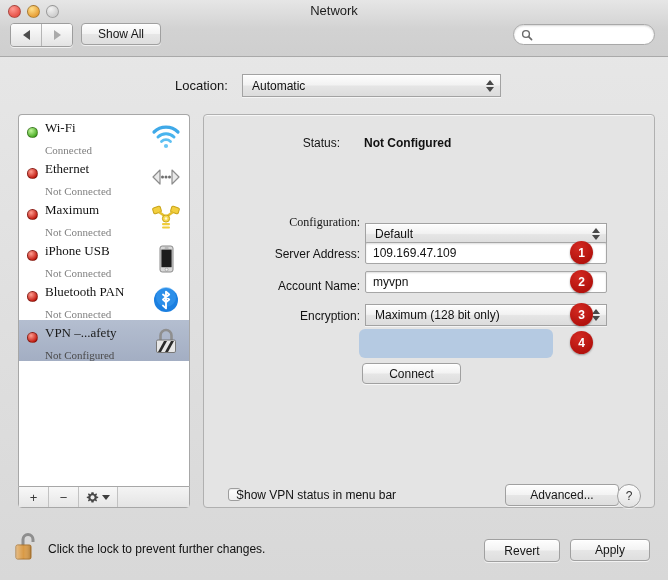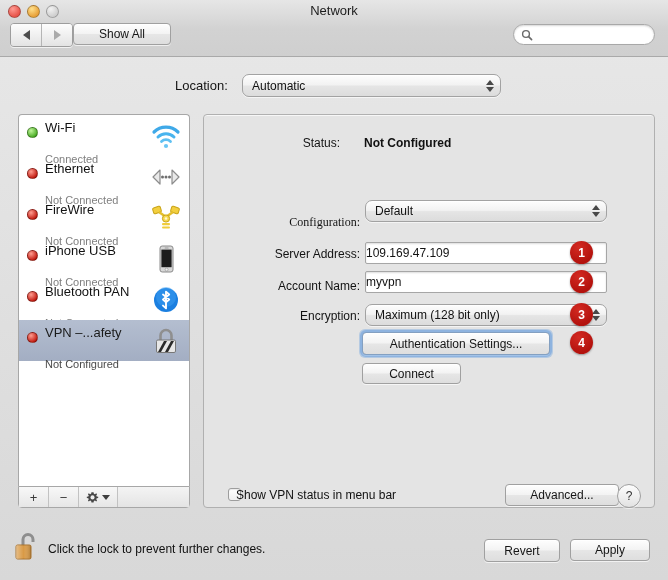--- a/index.html
+++ b/index.html
@@ -54,21 +54,21 @@
   .btn {
     box-sizing: border-box;
     border: 1px solid #a0a0a0; border-radius: 4px;
     background: linear-gradient(to bottom, #fefefe 0%, #f3f3f3 48%, #e6e6e6 52%, #dedede 100%);
     box-shadow: 0 1px 0 rgba(255,255,255,.65), inset 0 1px 0 rgba(255,255,255,.85);
     font-size: 12px; color: #161616;
     display: flex; align-items: center; justify-content: center;
     text-align: center;
   }
   .showall {
-    position: absolute; left: 73px; top: 23px; width: 98px; height: 22px;
+    position: absolute; left: 81px; top: 23px; width: 80px; height: 22px;
   }
   .searchfield {
     position: absolute; left: 513px; top: 24px; width: 142px; height: 21px;
     box-sizing: border-box;
     border: 1px solid #a8a8a8; border-radius: 11px;
     background: #fff;
     box-shadow: inset 0 1px 2px rgba(0,0,0,.16);
   }
   .search-icon {
     position: absolute; left: 7px; top: 4px; width: 12px; height: 12px;
@@ -78,21 +78,21 @@
     border: 0; outline: none; background: transparent; font-size: 11px;
     font-family: "Liberation Sans", sans-serif;
   }
 
   
   .loc-label {
     position: absolute; left: 175px; top: 78px; font-size: 13px; color: #141414;
   }
   .popup {
     box-sizing: border-box;
-    border: 1px solid #a2a2a2; border-radius: 7px;
+    border: 1px solid #a2a2a2; border-radius: 0;
     background: linear-gradient(to bottom, #fdfdfd 0%, #f2f2f2 47%, #e5e5e5 53%, #dcdcdc 100%);
     box-shadow: 0 1px 0 rgba(255,255,255,.6), inset 0 1px 0 rgba(255,255,255,.9);
     font-size: 12px; color: #111;
     display: flex; align-items: center;
   }
   .popup .pv { padding-left: 9px; }
   .stepper {
     position: absolute; right: 6px; top: 50%; transform: translateY(-50%);
     display: flex; flex-direction: column; align-items: center; gap: 2px;
   }
@@ -106,30 +106,31 @@
     box-sizing: border-box;
     background: #fff;
     border: 1px solid #a7a7a7;
     border-bottom: none;
     border-radius: 4px 4px 0 0;
     overflow: hidden;
   }
   .svc {
     position: relative; height: 41px; box-sizing: border-box;
     padding: 4px 4px 0 10px;
+    font-family: Liberation Serif, serif;
   }
   .svc.selected { background: linear-gradient(to bottom, #b4bed0, #a3aec3); }
   .svc .dot {
     position: absolute; left: 8px; top: 12px; width: 11px; height: 11px; border-radius: 50%;
     border: 1px solid rgba(0,0,0,.3); box-sizing: border-box;
   }
   .dot.green { background: radial-gradient(circle at 34% 30%, #c0f59a, #49ac24 75%); }
   .dot.red { background: radial-gradient(circle at 34% 30%, #ff9c8f, #c21b11 75%); }
   .svc .name { position: absolute; left: 26px; top: 5px; font-size: 13px; color: #111; }
-  .svc .state { position: absolute; left: 26px; top: 38px; font-size: 11px; color: #808080; }
+  .svc .state { position: absolute; left: 26px; top: 29px; font-size: 11px; color: #808080; }
   .svc.selected .name { color: #1a1a1a; }
   .svc.selected .state { color: #4a4a4a; }
   .svc .svc-icon { position: absolute; right: 8px; top: 6px; width: 30px; height: 30px; }
 
   .sidebar-footer {
     position: absolute; left: 18px; top: 486px; width: 172px; height: 22px;
     box-sizing: border-box;
     border: 1px solid #a7a7a7;
     border-radius: 0 0 4px 4px;
     background: linear-gradient(to bottom, #f6f6f6, #e3e3e3);
@@ -157,31 +158,32 @@
     position: absolute; text-align: right; font-size: 12px; color: #131313;
   }
   .status-label { left: 260px; top: 136px; width: 80px; }
   .status-value { position: absolute; left: 364px; top: 136px; font-size: 12px; font-weight: bold; color: #111; }
 
   .cfg-label { left: 245px; top: 215px; width: 115px; font-family: Liberation Serif, serif; }
   .srv-label { left: 245px; top: 247px; width: 115px; }
   .acct-label { left: 245px; top: 279px; width: 115px; }
   .enc-label { left: 245px; top: 309px; width: 115px; }
 
-  .config-popup { position: absolute; left: 365px; top: 200px; width: 242px; height: 22px; }
+  .config-popup { position: absolute; left: 365px; top: 223px; width: 242px; height: 22px; }
   .encryption-popup { position: absolute; left: 365px; top: 304px; width: 242px; height: 22px; }
 
   .textfield {
     position: absolute;
     box-sizing: border-box;
     background: #fff;
     border: 1px solid #a6a6a6;
     border-radius: 2px;
     box-shadow: inset 0 1px 2px rgba(0,0,0,.14);
     font-size: 12px; color: #111;
+    padding-left: 7px;
     display: flex; align-items: center;
   }
   .server-field { left: 365px; top: 242px; width: 242px; height: 22px; }
   .account-field { left: 365px; top: 271px; width: 242px; height: 22px; }
 
   .auth-btn {
     position: absolute; left: 362px; top: 332px; width: 188px; height: 23px;
     outline: 3px solid rgba(110,160,220,.55);
     outline-offset: -1px;
   }
@@ -295,21 +297,21 @@
         <path d="M9 8 L2 15 L9 22 L9 17 L9 13 Z" fill="#e9e9e9" stroke="#8c8c8c" stroke-width="1.2" stroke-linejoin="round"></path>
         <path d="M21 8 L28 15 L21 22 L21 17 L21 13 Z" fill="#e9e9e9" stroke="#8c8c8c" stroke-width="1.2" stroke-linejoin="round"></path>
         <circle cx="11.5" cy="15" r="1.5" fill="#6e6e6e"></circle>
         <circle cx="15" cy="15" r="1.5" fill="#6e6e6e"></circle>
         <circle cx="18.5" cy="15" r="1.5" fill="#6e6e6e"></circle>
       </svg>
     </div>
 
     <div class="svc">
       <span class="dot red"></span>
-      <span class="name">FireWire</span>
+      <span class="name">Maximum</span>
       <span class="state">Not Connected</span>
       <svg class="svc-icon" viewBox="0 0 30 30">
         <rect x="2" y="4" width="8" height="6" rx="1.4" fill="#f3cf3f" stroke="#c9a417" stroke-width="1" transform="rotate(-18 6 7)"></rect>
         <rect x="20" y="4" width="8" height="6" rx="1.4" fill="#f3cf3f" stroke="#c9a417" stroke-width="1" transform="rotate(18 24 7)"></rect>
         <line x1="8" y1="9" x2="15" y2="14" stroke="#e4bf2c" stroke-width="2.6"></line>
         <line x1="22" y1="9" x2="15" y2="14" stroke="#e4bf2c" stroke-width="2.6"></line>
         <circle cx="15" cy="15.5" r="3.6" fill="#f7d94f" stroke="#c9a417" stroke-width="1"></circle>
         <circle cx="15" cy="15.5" r="1.3" fill="#fff8cf"></circle>
         <rect x="11" y="20" width="8" height="2.2" rx="1" fill="#f0cc3c"></rect>
         <rect x="11" y="23.4" width="8" height="2.2" rx="1" fill="#f0cc3c"></rect>
@@ -397,21 +399,20 @@
   <div class="row-label enc-label">Encryption:</div>
   <div class="popup encryption-popup">
     <span class="pv">Maximum (128 bit only)</span>
     <span class="stepper">
       <span class="st-up"></span>
         <span class="st-dn"></span>
     </span>
   </div>
 
   <div class="auth-wrap"></div>
-  <div class="btn auth-btn">Authentication Settings...</div>
   <div class="btn connect-btn">Connect</div>
 
   <div class="vpn-check-box"></div>
   <div class="vpn-check-label">Show VPN status in menu bar</div>
   <div class="btn advanced-btn">Advanced...</div>
   <div class="help-btn">?</div>
 
   <div class="badge badge1">1</div>
   <div class="badge badge2">2</div>
   <div class="badge badge3">3</div>

